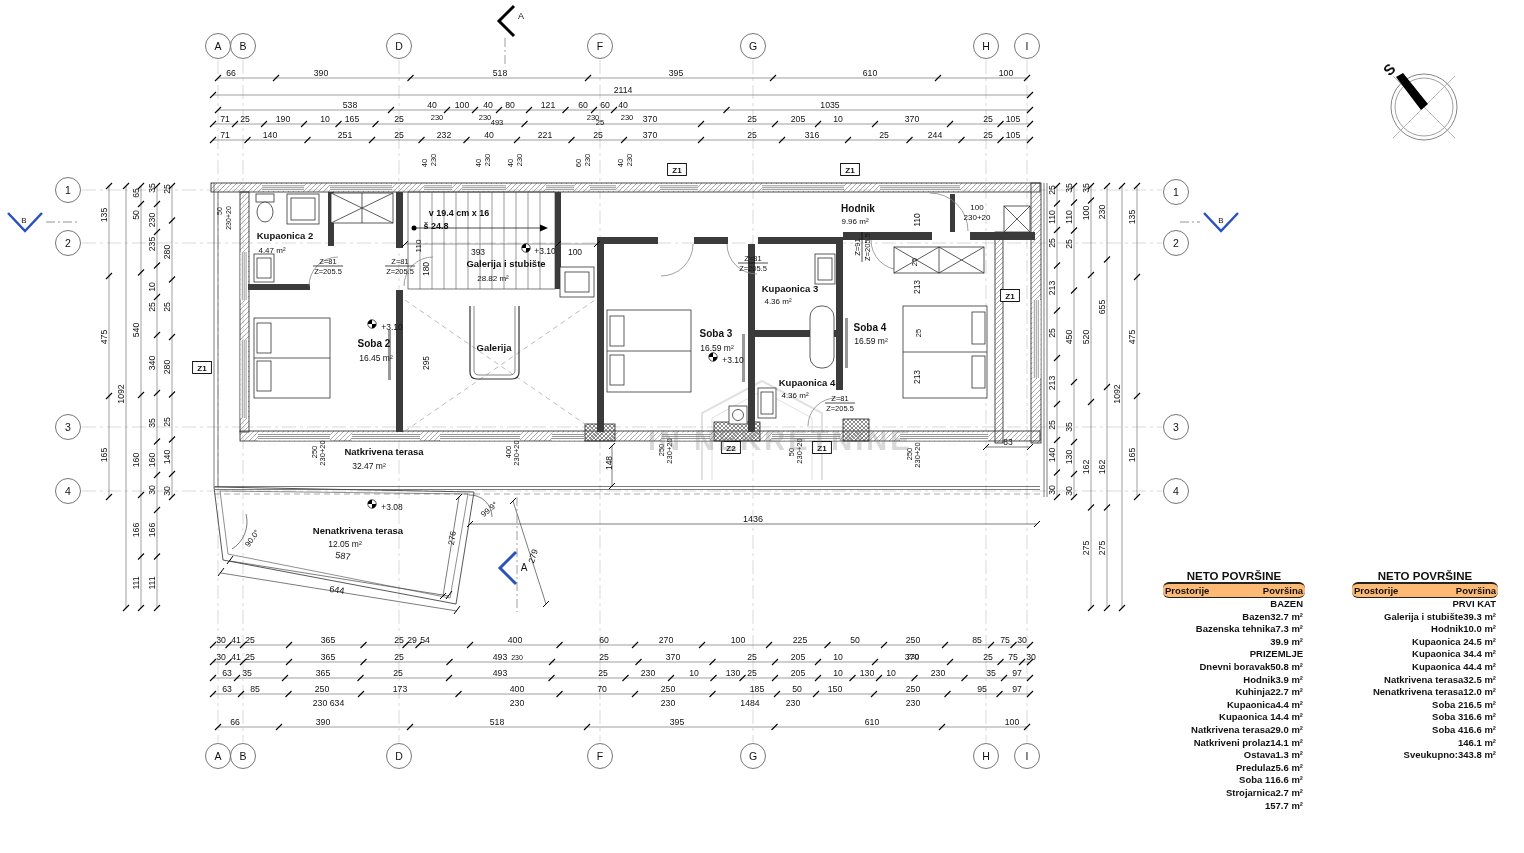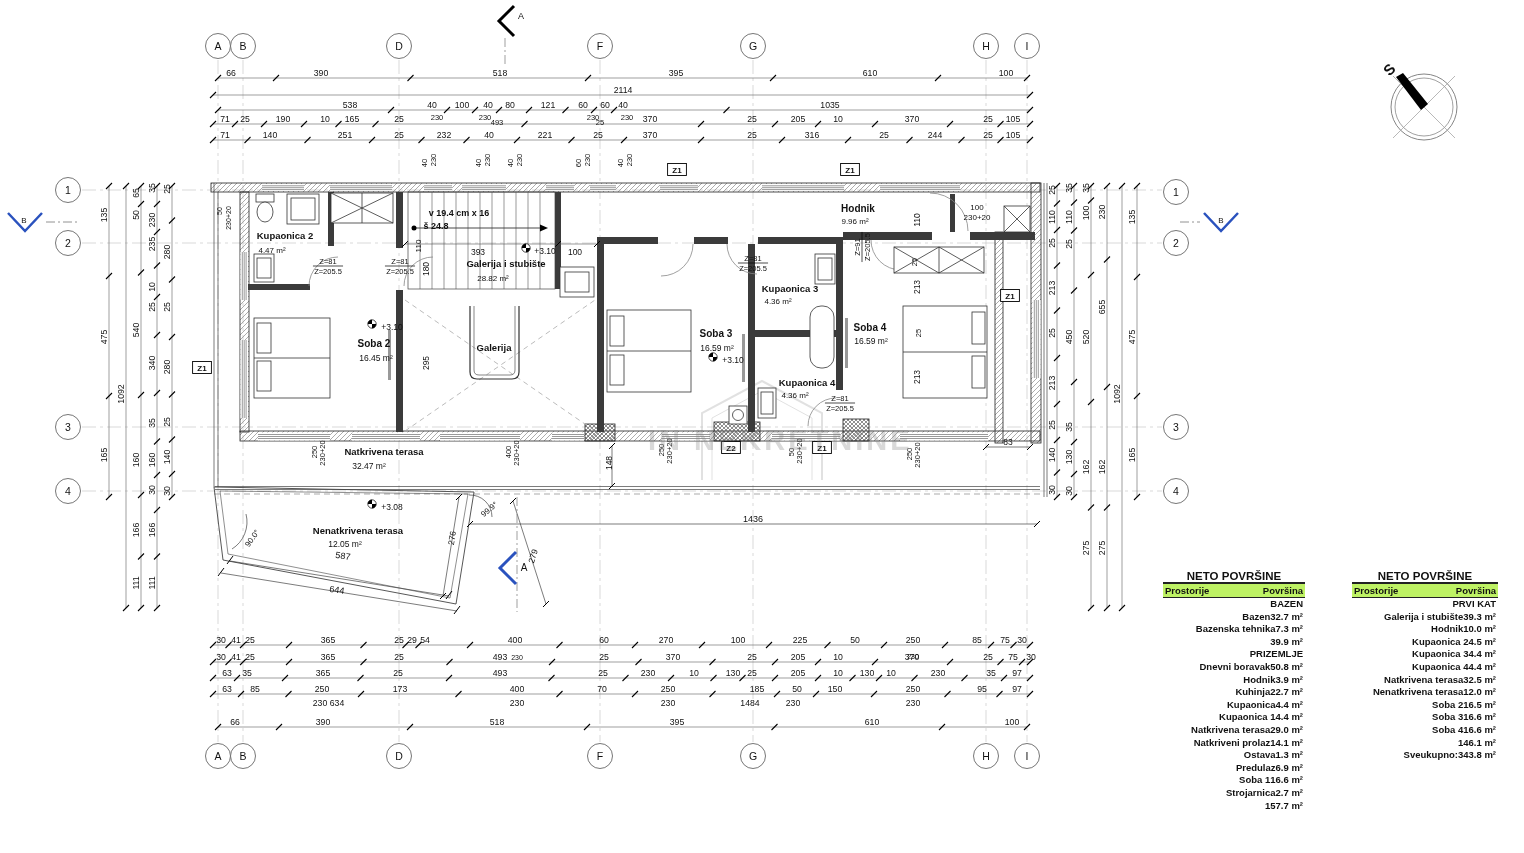--- a/index.html
+++ b/index.html
@@ -9,23 +9,23 @@
   svg text{font-family:"Liberation Sans",sans-serif;fill:#111;}
   #plan-title{position:absolute;left:1000px;top:144px;width:420px;font-size:25px;
               color:#e4251c;white-space:nowrap;}
   .wavy{text-decoration:underline;text-decoration-style:wavy;text-decoration-color:#e4251c;
         text-decoration-thickness:1px;text-underline-offset:4px;}
   #watermark{position:absolute;left:648px;top:424px;width:240px;text-align:center;
              font-size:29px;font-weight:bold;letter-spacing:3px;color:rgba(130,130,130,0.30);
              white-space:nowrap;}
   .area-table{position:absolute;font-weight:bold;font-size:9.5px;color:#111;}
   .area-table .ttl{text-align:center;font-size:11.5px;}
-  .area-table .hdr{display:flex;justify-content:space-between;background:#bef264;
+  .area-table .hdr{display:flex;justify-content:space-between;background:#fdba74;
                    border-top:2px solid #222;border-bottom:1.5px solid #222;
-                   padding:0 2px;height:13px;line-height:13px;}
+                   padding:0 2px;height:13px;line-height:13px;border-radius:6px;}
   .area-table .row{display:flex;justify-content:flex-end;height:12.6px;
                    line-height:12.6px;padding:0 2px;}
 </style>
 </head>
 <body>
 
 <div id="sheet">
 
   <svg width="1524" height="853" viewBox="0 0 1524 853">
     <defs>
@@ -1159,21 +1159,21 @@
       <div class="row">
         <span>Natkriveni prolaz</span>
         <span>14.1 m²</span>
       </div>
       <div class="row">
         <span>Ostava</span>
         <span>1.3 m²</span>
       </div>
       <div class="row">
         <span>Predulaz</span>
-        <span>6.9 m²</span>
+        <span>5.6 m²</span>
       </div>
       <div class="row">
         <span>Soba 1</span>
         <span>16.6 m²</span>
       </div>
       <div class="row">
         <span>Strojarnica</span>
         <span>2.7 m²</span>
       </div>
       <div class="row">

